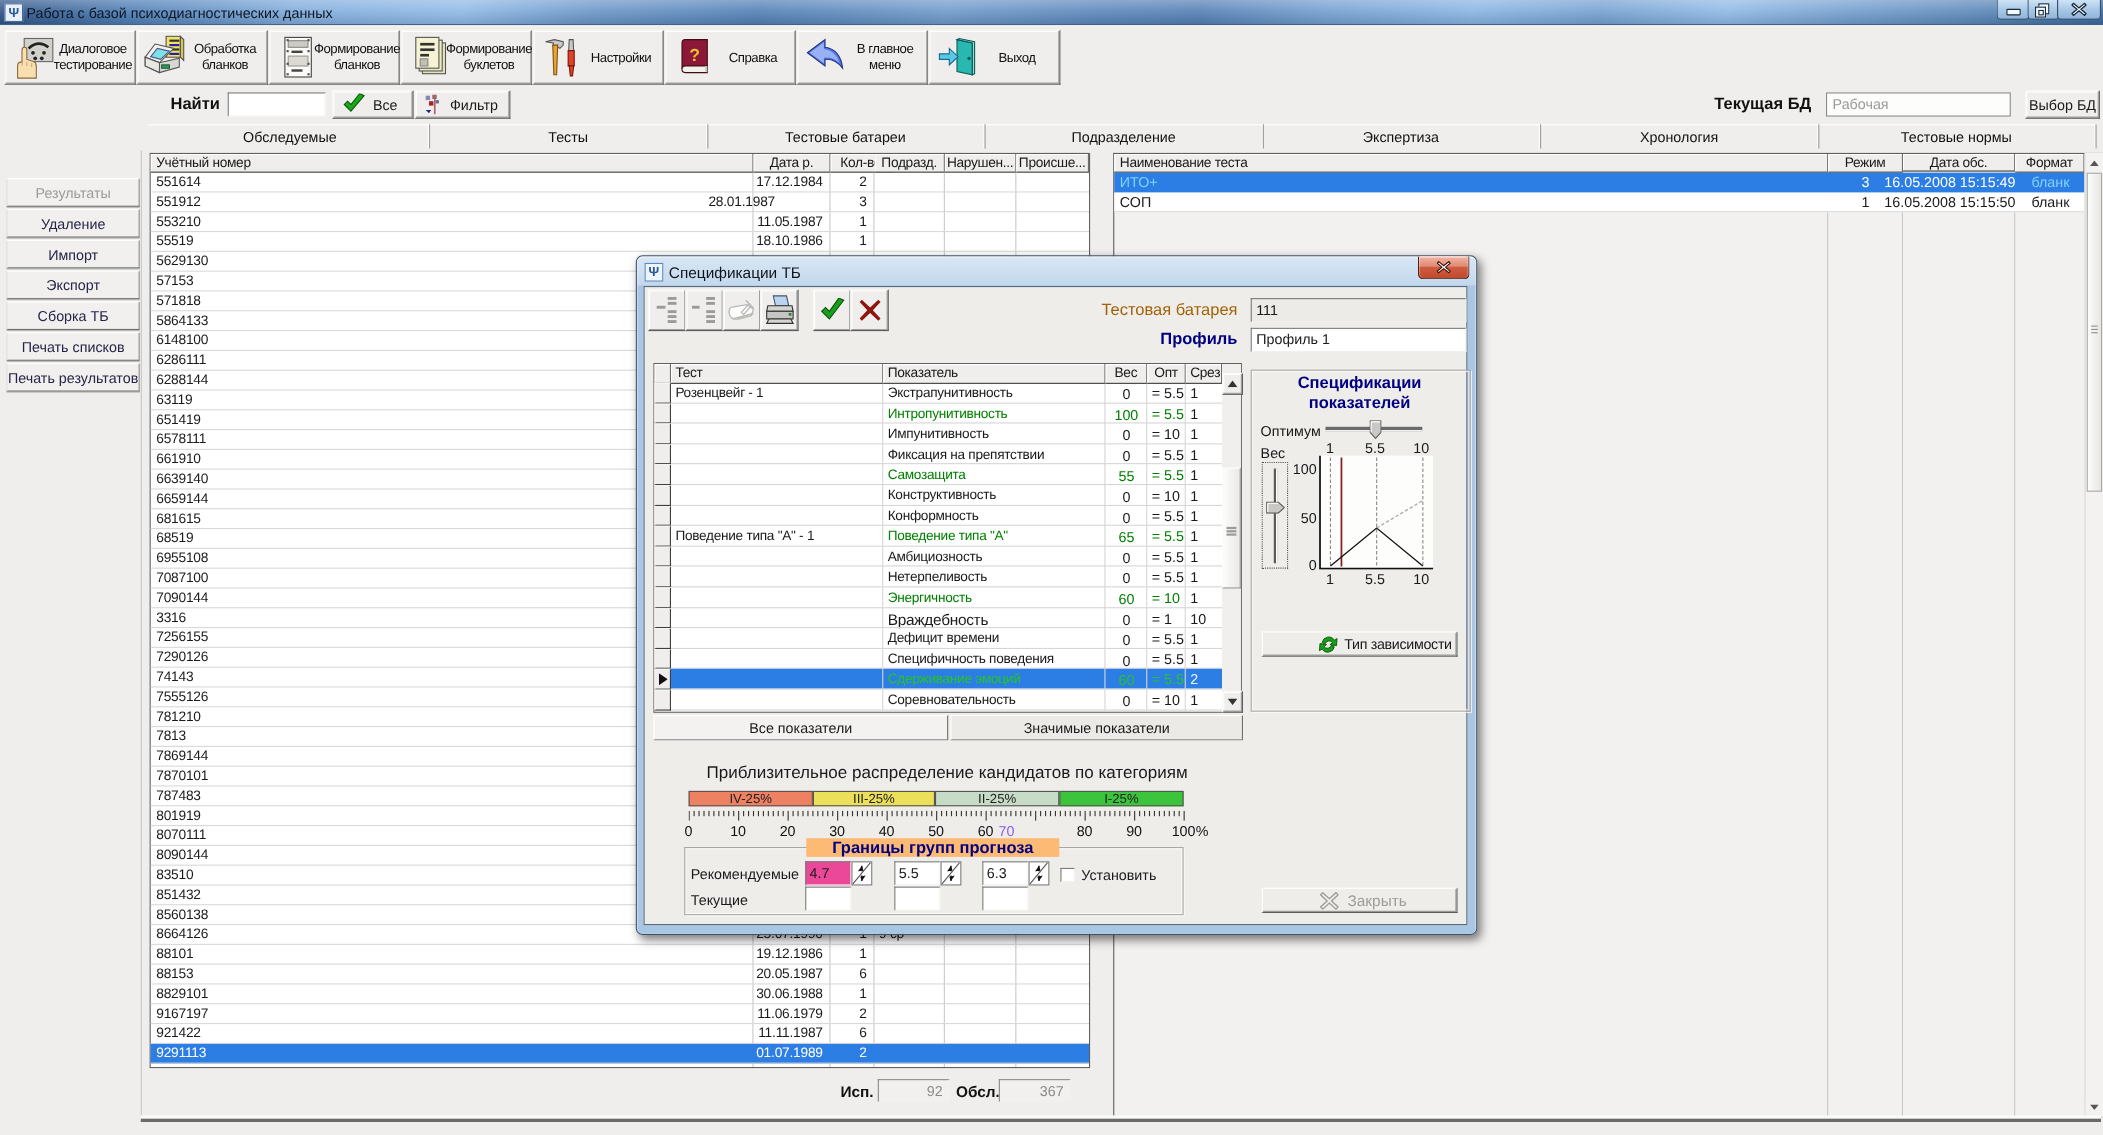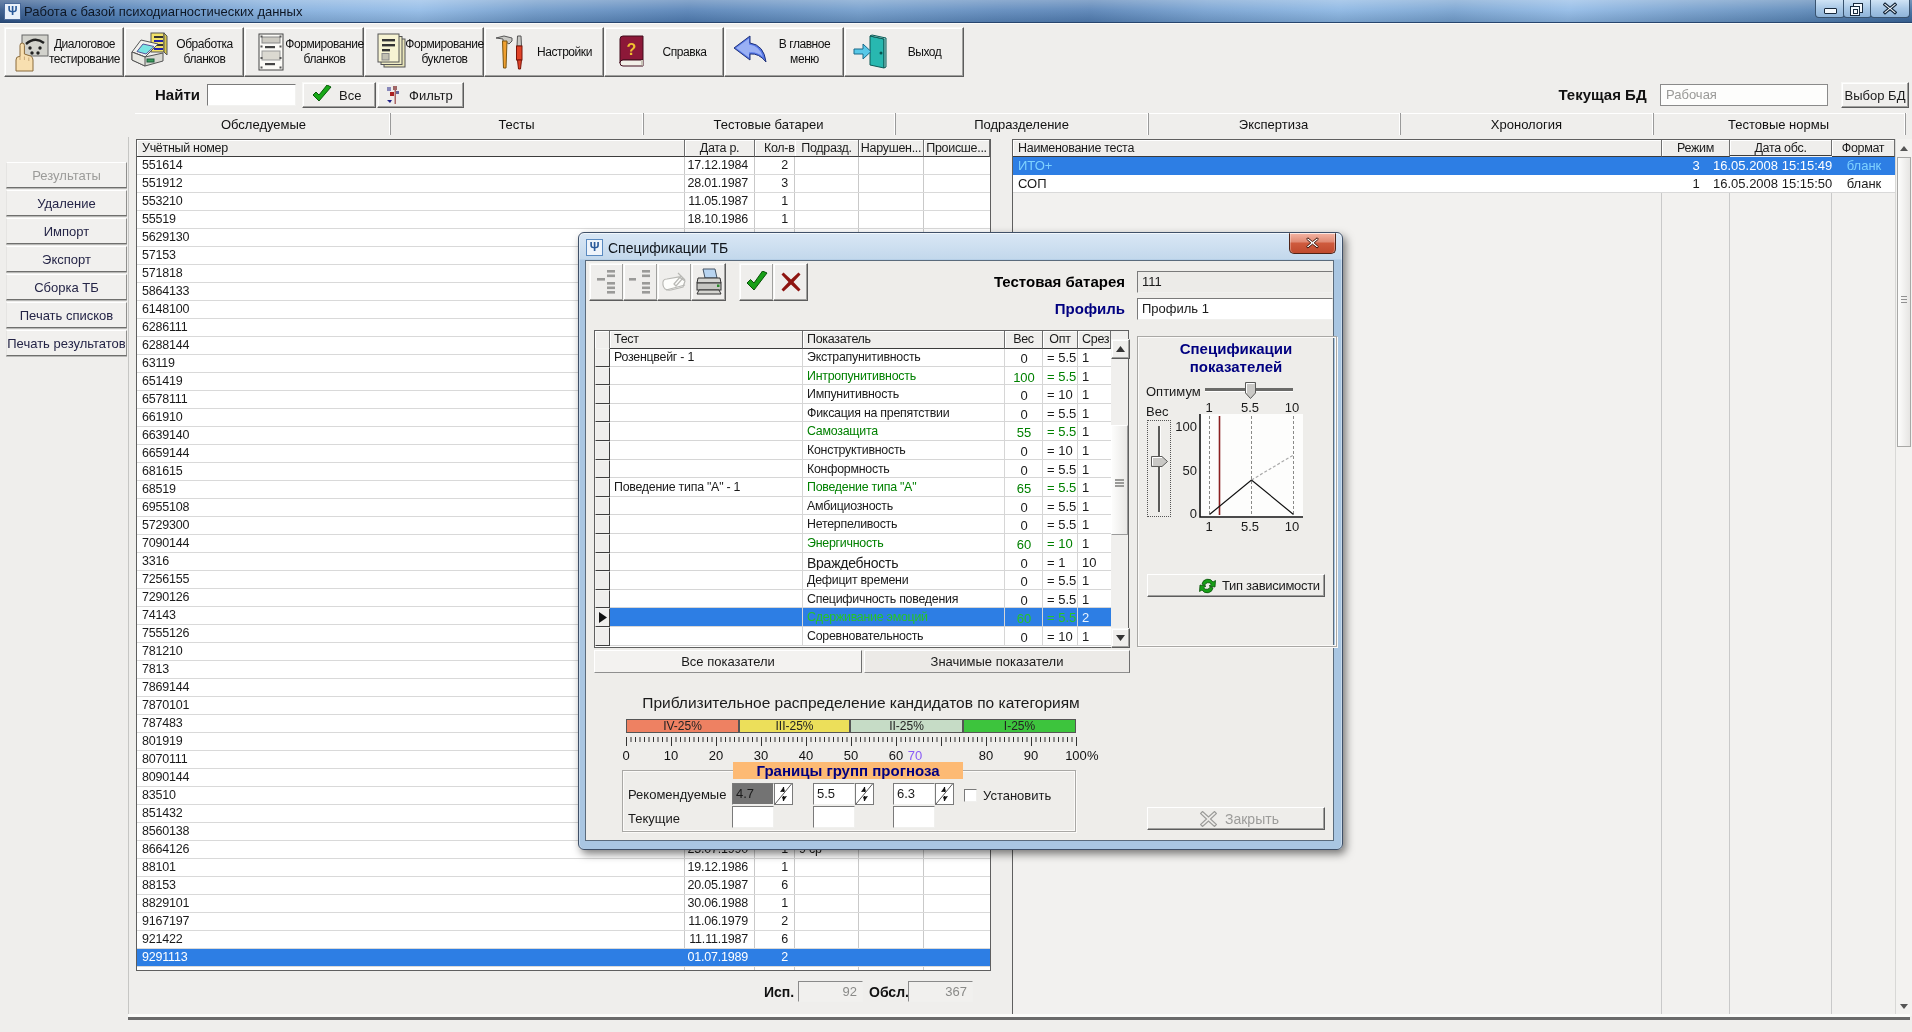--- a/index.html
+++ b/index.html
@@ -224,21 +224,21 @@
 <div class="a" style="left:794px;top:157px;width:1px;height:813px;background:#c9c9c9;"></div>
 <div class="a" style="left:858px;top:157px;width:1px;height:813px;background:#c9c9c9;"></div>
 <div class="a" style="left:923px;top:157px;width:1px;height:813px;background:#c9c9c9;"></div>
 <div class="a" style="left:137px;top:157px;width:853px;height:18px;border-bottom:1px solid #d9d9d9;box-sizing:border-box;font-size:12.5px;letter-spacing:-0.2px;">
 <div class="a" style="left:5px;top:1px;">551614</div>
 <div class="a" style="left:507px;top:1px;width:104px;text-align:right;">17.12.1984</div>
 <div class="a" style="left:591px;top:1px;width:60px;text-align:right;">2</div>
 </div>
 <div class="a" style="left:137px;top:175px;width:853px;height:18px;border-bottom:1px solid #d9d9d9;box-sizing:border-box;font-size:12.5px;letter-spacing:-0.2px;">
 <div class="a" style="left:5px;top:1px;">551912</div>
-<div class="a" style="left:507px;top:1px;width:104px;text-align:right;">28.01.1987</div>
+<div class="a" style="left:507px;top:1px;width:104px;">28.01.1987</div>
 <div class="a" style="left:591px;top:1px;width:60px;text-align:right;">3</div>
 </div>
 <div class="a" style="left:137px;top:193px;width:853px;height:18px;border-bottom:1px solid #d9d9d9;box-sizing:border-box;font-size:12.5px;letter-spacing:-0.2px;">
 <div class="a" style="left:5px;top:1px;">553210</div>
 <div class="a" style="left:507px;top:1px;width:104px;text-align:right;">11.05.1987</div>
 <div class="a" style="left:591px;top:1px;width:60px;text-align:right;">1</div>
 </div>
 <div class="a" style="left:137px;top:211px;width:853px;height:18px;border-bottom:1px solid #d9d9d9;box-sizing:border-box;font-size:12.5px;letter-spacing:-0.2px;">
 <div class="a" style="left:5px;top:1px;">55519</div>
 <div class="a" style="left:507px;top:1px;width:104px;text-align:right;">18.10.1986</div>
@@ -286,21 +286,21 @@
 <div class="a" style="left:137px;top:463px;width:853px;height:18px;border-bottom:1px solid #d9d9d9;box-sizing:border-box;font-size:12.5px;letter-spacing:-0.2px;">
 <div class="a" style="left:5px;top:1px;">681615</div>
 </div>
 <div class="a" style="left:137px;top:481px;width:853px;height:18px;border-bottom:1px solid #d9d9d9;box-sizing:border-box;font-size:12.5px;letter-spacing:-0.2px;">
 <div class="a" style="left:5px;top:1px;">68519</div>
 </div>
 <div class="a" style="left:137px;top:499px;width:853px;height:18px;border-bottom:1px solid #d9d9d9;box-sizing:border-box;font-size:12.5px;letter-spacing:-0.2px;">
 <div class="a" style="left:5px;top:1px;">6955108</div>
 </div>
 <div class="a" style="left:137px;top:517px;width:853px;height:18px;border-bottom:1px solid #d9d9d9;box-sizing:border-box;font-size:12.5px;letter-spacing:-0.2px;">
-<div class="a" style="left:5px;top:1px;">5729300</div>
+<div class="a" style="left:5px;top:1px;">7087100</div>
 </div>
 <div class="a" style="left:137px;top:535px;width:853px;height:18px;border-bottom:1px solid #d9d9d9;box-sizing:border-box;font-size:12.5px;letter-spacing:-0.2px;">
 <div class="a" style="left:5px;top:1px;">7090144</div>
 </div>
 <div class="a" style="left:137px;top:553px;width:853px;height:18px;border-bottom:1px solid #d9d9d9;box-sizing:border-box;font-size:12.5px;letter-spacing:-0.2px;">
 <div class="a" style="left:5px;top:1px;">3316</div>
 </div>
 <div class="a" style="left:137px;top:571px;width:853px;height:18px;border-bottom:1px solid #d9d9d9;box-sizing:border-box;font-size:12.5px;letter-spacing:-0.2px;">
 <div class="a" style="left:5px;top:1px;">7256155</div>
 </div>
@@ -490,21 +490,21 @@
     <svg width="24" height="22" viewBox="0 0 24 22">
       <path d="M2 12 L9 19 L22 2 L17.5 0 L9 12 L5.5 8.5 Z" fill="#18a018" stroke="#0a520a"></path>
     </svg>
   </div>
 <div class="a raised2 ct" style="left:773px;top:263px;width:33px;height:36px;">
     <svg width="20" height="20" viewBox="0 0 20 20">
       <path d="M2.5 0.5 L10 7.5 L17.5 0.5 L19.5 2.5 L12.5 10 L19.5 17.5 L17.5 19.5 L10 12.5 L2.5 19.5 L0.5 17.5 L7.5 10 L0.5 2.5 Z" fill="#8e1410"></path>
     </svg>
   </div>
 
-<div class="a" style="left:925px;top:273px;width:200px;text-align:right;font-size:15px;font-weight:bold;color:#000000;">Тестовая батарея</div>
+<div class="a" style="left:925px;top:273px;width:200px;text-align:right;font-size:15px;font-weight:normal;color:#a16207;">Тестовая батарея</div>
 <div class="a" style="left:1137px;top:271px;width:196px;height:22px;border:1px solid;border-color:#7a7a7a #f0f0ee #f0f0ee #7a7a7a;background:#ecebe8;box-sizing:border-box;line-height:20px;padding-left:4px;">111</div>
 <div class="a" style="left:925px;top:300px;width:200px;text-align:right;font-size:15px;font-weight:bold;color:#000080;">Профиль</div>
 <div class="a" style="left:1137px;top:298px;width:196px;height:22px;border:1px solid;border-color:#7a7a7a #f0f0ee #f0f0ee #7a7a7a;background:#fff;box-sizing:border-box;line-height:20px;padding-left:4px;">Профиль 1</div>
 
 <div class="a" style="left:594px;top:330px;width:535px;height:318px;background:#fff;border:1px solid #606060;box-sizing:border-box;"></div>
 <div class="a hdrcell" style="left:595px;top:331px;width:15px;height:18px;line-height:17px;text-align:center;"></div>
 <div class="a hdrcell" style="left:610px;top:331px;width:193px;height:18px;line-height:17px;padding-left:4px;box-sizing:border-box;">Тест</div>
 <div class="a hdrcell" style="left:803px;top:331px;width:202px;height:18px;line-height:17px;padding-left:4px;box-sizing:border-box;">Показатель</div>
 <div class="a hdrcell" style="left:1005px;top:331px;width:38px;height:18px;line-height:17px;text-align:center;">Вес</div>
 <div class="a hdrcell" style="left:1043px;top:331px;width:35px;height:18px;line-height:17px;text-align:center;">Опт</div>
@@ -754,21 +754,21 @@
 <div class="a ct" style="left:966px;top:748px;width:40px;height:14px;font-size:13px;color:#111;">80</div>
 <div class="a ct" style="left:1011px;top:748px;width:40px;height:14px;font-size:13px;color:#111;">90</div>
 <div class="a ct" style="left:1056px;top:748px;width:40px;height:14px;font-size:13px;color:#111;">100</div>
 <div class="a" style="left:1087px;top:748px;font-size:13px;color:#111;">%</div>
 
 <div class="a" style="left:622px;top:770px;width:452px;height:60px;border:1px solid #a9a8a5;box-shadow:inset 0 0 0 1px #fbfaf8,1px 1px 0 #fbfaf8;"></div>
 <div class="a" style="left:733px;top:762px;width:230px;background:#fdba74;text-align:center;font-size:15px;font-weight:bold;color:#000080;">Границы групп прогноза</div>
 <div class="a" style="left:628px;top:787px;font-size:13px;color:#1a1a1a;">Рекомендуемые</div>
 <div class="a" style="left:628px;top:811px;font-size:13px;color:#1a1a1a;">Текущие</div>
 
-<div class="a" style="left:732px;top:783px;width:42px;height:22px;border:1px solid;border-color:#7a7a7a #f0f0ee #f0f0ee #7a7a7a;background:#737373;box-sizing:border-box;line-height:20px;padding-left:3px;">4.7</div>
+<div class="a" style="left:732px;top:783px;width:42px;height:22px;border:1px solid;border-color:#7a7a7a #f0f0ee #f0f0ee #7a7a7a;background:#ec4899;box-sizing:border-box;line-height:20px;padding-left:3px;">4.7</div>
 <div class="a" style="left:774px;top:783px;width:19px;height:22px;background:#fff;border:1px solid #7a7a7a;box-sizing:border-box;"><svg width="17" height="20" viewBox="0 0 17 20">
       <path d="M16.5 0 L0 20" stroke="#555" stroke-width="1"></path>
       <path d="M5 8 L8.5 3 L10 7.5 Z" fill="#111"></path>
       <path d="M7 13 L12 12 L8.5 17 Z" fill="#111"></path>
       <path d="M8.5 3 L8.5 8 M8.5 17 L8.5 12" stroke="#111" stroke-width="1.2"></path>
     </svg></div>
 <div class="a" style="left:813px;top:783px;width:42px;height:22px;border:1px solid;border-color:#7a7a7a #f0f0ee #f0f0ee #7a7a7a;background:#fff;box-sizing:border-box;line-height:20px;padding-left:3px;">5.5</div>
 <div class="a" style="left:855px;top:783px;width:19px;height:22px;background:#fff;border:1px solid #7a7a7a;box-sizing:border-box;"><svg width="17" height="20" viewBox="0 0 17 20">
       <path d="M16.5 0 L0 20" stroke="#555" stroke-width="1"></path>
       <path d="M5 8 L8.5 3 L10 7.5 Z" fill="#111"></path>

